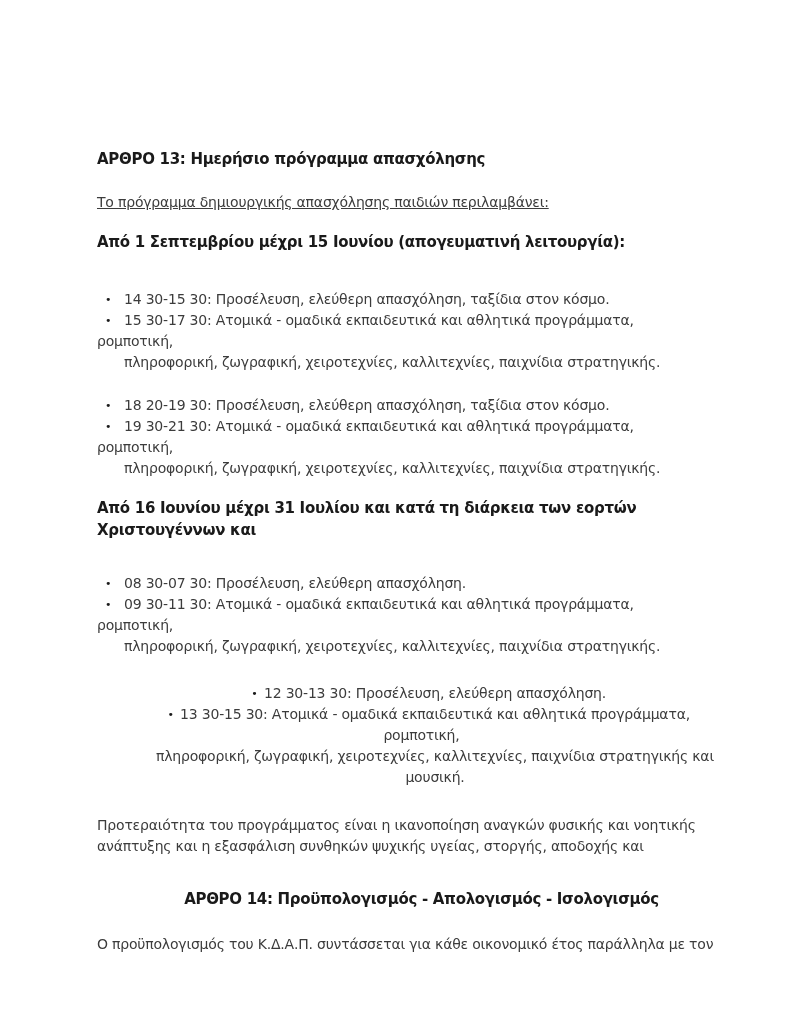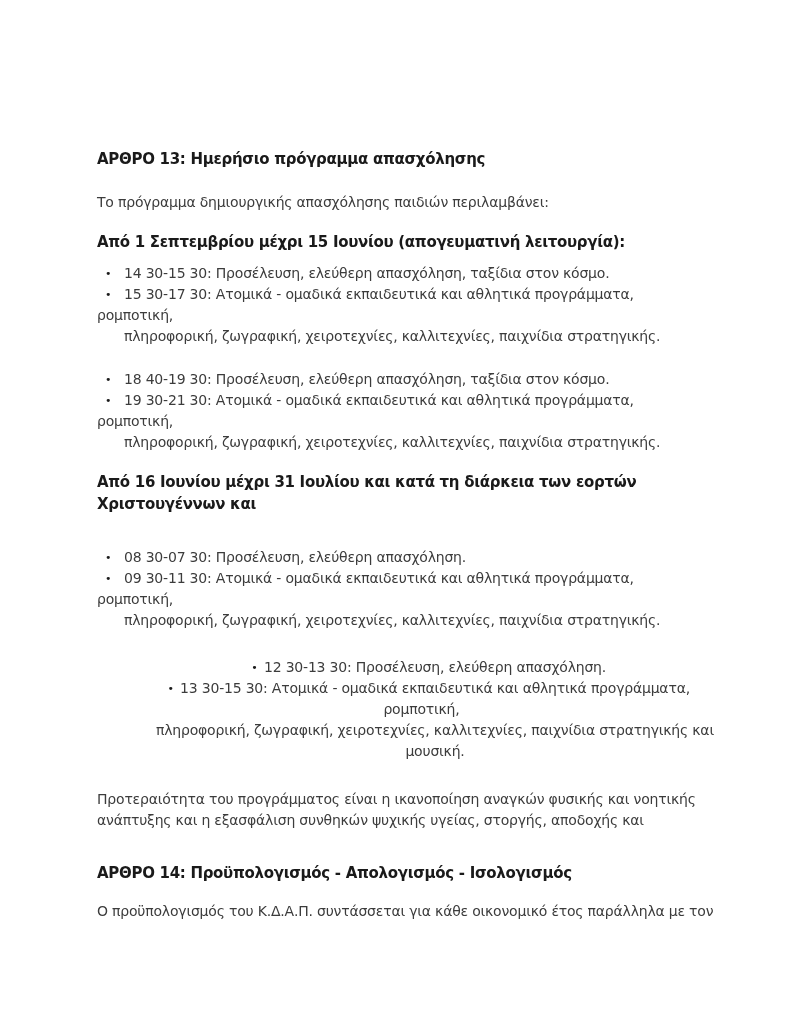--- a/index.html
+++ b/index.html
@@ -18,40 +18,40 @@
   }
   .content { padding: 148px 45px 0 97px; }
   .h-bold {
     font-weight: bold;
     color: #1a1a1a;
     font-size: 15px;
     line-height: 22px;
     letter-spacing: -0.3px;
   }
   .article-title   { margin-bottom: 22px; }
-  .intro           { margin-bottom: 18px; }
-  .section-heading { margin-bottom: 10px; }
+  .intro           { margin-bottom: 18px; text-decoration: underline; }
+  .section-heading { margin-bottom: 36px; }
   .section-heading-2 { margin-bottom: 32px; }
   .list-block-a { margin-bottom: 22px; }
   .list-block-b { margin-bottom: 18px; }
   .list-block-c { margin-bottom: 26px; }
   .list-block-d { margin-bottom: 27px; text-align: center; }
   .line { white-space: nowrap; }
   .bullet-line { padding-left: 8px; }
   .bullet {
     display: inline-block;
     width: 19px;
     font-size: 11px;
     color: #1a1a1a;
     vertical-align: 1px;
   }
   .indent { padding-left: 27px; }
   .paragraph { }
   .priority-paragraph { margin-bottom: 31px; }
-  .article-title-2 { margin-bottom: 17px; }
+  .article-title-2 { margin-bottom: 24px; text-align: center; }
 </style>
 </head>
 <body>
 
 <div class="page">
   <div class="content">
 
     <div class="h-bold article-title line">ΑΡΘΡΟ 13: Ημερήσιο πρόγραμμα απασχόλησης</div>
 
     <div class="paragraph intro line">Το πρόγραμμα δημιουργικής απασχόλησης παιδιών περιλαμβάνει:</div>
@@ -64,21 +64,21 @@
       </div>
       <div class="line bullet-line">
         <span class="bullet">•</span><span>15 30-17 30: Ατομικά - ομαδικά εκπαιδευτικά και αθλητικά προγράμματα,</span>
       </div>
       <div class="line">ρομποτική,</div>
       <div class="line indent">πληροφορική, ζωγραφική, χειροτεχνίες, καλλιτεχνίες, παιχνίδια στρατηγικής.</div>
     </div>
 
     <div class="list-block-b">
       <div class="line bullet-line">
-        <span class="bullet">•</span><span>18 40-19 30: Προσέλευση, ελεύθερη απασχόληση, ταξίδια στον κόσμο.</span>
+        <span class="bullet">•</span><span>18 20-19 30: Προσέλευση, ελεύθερη απασχόληση, ταξίδια στον κόσμο.</span>
       </div>
       <div class="line bullet-line">
         <span class="bullet">•</span><span>19 30-21 30: Ατομικά - ομαδικά εκπαιδευτικά και αθλητικά προγράμματα,</span>
       </div>
       <div class="line">ρομποτική,</div>
       <div class="line indent">πληροφορική, ζωγραφική, χειροτεχνίες, καλλιτεχνίες, παιχνίδια στρατηγικής.</div>
     </div>
 
     <div class="h-bold section-heading-2">
       <div class="line">Από 16 Ιουνίου μέχρι 31 Ιουλίου και κατά τη διάρκεια των εορτών</div>

